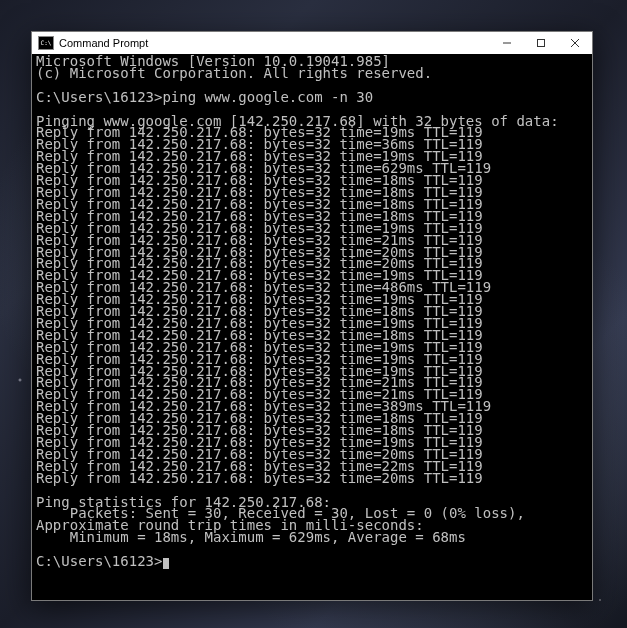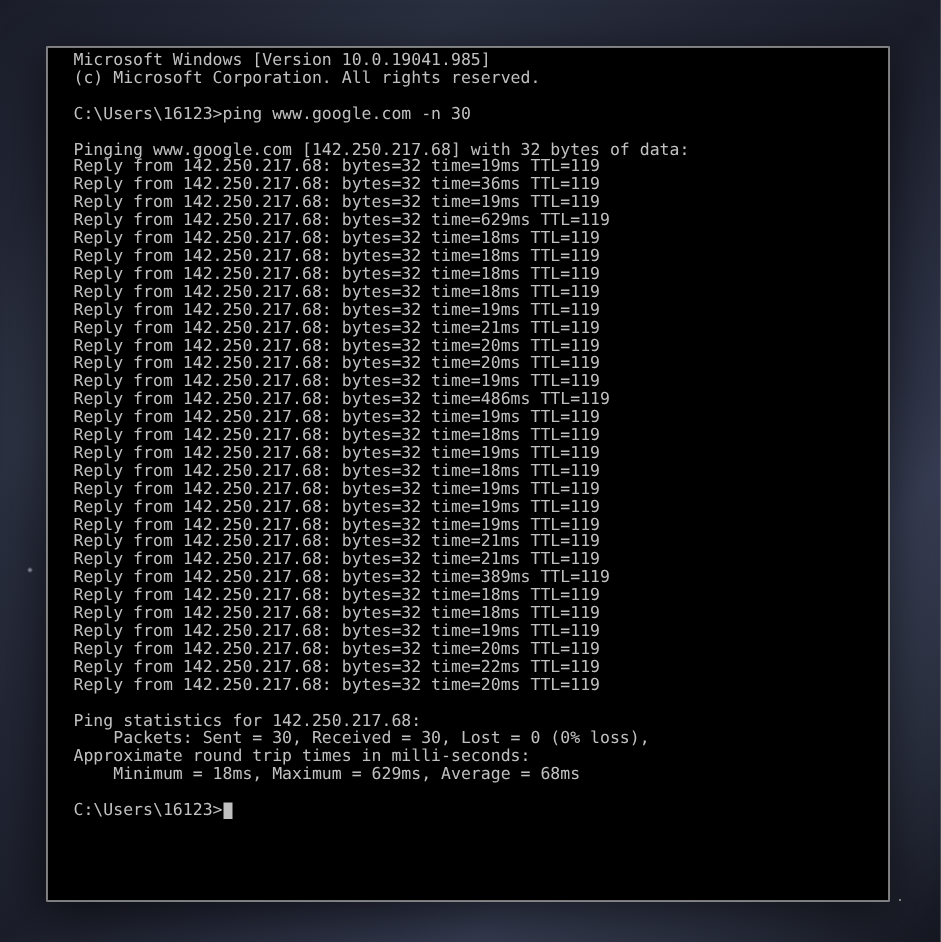--- a/index.html
+++ b/index.html
@@ -30,30 +30,52 @@
   }
   .title-icon{width:14px;height:12px;margin:0 5px 0 6px;
     background:#000;border:1px solid #888;display:flex;align-items:center;justify-content:center}
   .title-icon span{color:#fff;font-size:6px;font-family:monospace;line-height:1}
   .title-text{flex:1}
   .winbtn{width:34px;height:22px;display:flex;align-items:center;justify-content:center;color:#555}
   .winbtn svg{display:block}
   .term{
     flex:1;background:#000;color:#c0c0c0;
     font-family:Consolas,"Lucida Console",monospace;
-    font-size:11px;line-height:11.9px;
-    padding:2px 2px 0 17px;white-space:pre;overflow:hidden;
+    font-size:14px;line-height:11.9px;
+    padding:2px 2px 0 4px;white-space:pre;overflow:hidden;
   }
   .prompt-path{color:#c0c0c0}
   .cursor{display:inline-block;width:6px;height:11px;background:#c0c0c0;vertical-align:text-bottom;margin-left:1px}
 </style>
 </head>
 <body>
 
 <div class="window">
+  <div class="titlebar">
+    <div class="title-icon">
+        <span>C:\</span>
+      </div>
+    <div class="title-text">Command Prompt</div>
+    <div class="winbtn">
+      <svg width="10" height="10">
+          <line x1="1" y1="5" x2="9" y2="5" stroke="#333" stroke-width="1"></line>
+        </svg>
+    </div>
+    <div class="winbtn">
+      <svg width="10" height="10">
+          <rect x="1.5" y="1.5" width="7" height="7" fill="none" stroke="#333" stroke-width="1"></rect>
+        </svg>
+    </div>
+    <div class="winbtn">
+      <svg width="10" height="10">
+          <line x1="1" y1="1" x2="9" y2="9" stroke="#333" stroke-width="1"></line>
+          <line x1="9" y1="1" x2="1" y2="9" stroke="#333" stroke-width="1"></line>
+        </svg>
+    </div>
+  </div>
   <div class="term" id="terminal">Microsoft Windows [Version 10.0.19041.985]
 (c) Microsoft Corporation. All rights reserved.
 
 C:\Users\16123&gt;ping www.google.com -n 30
 
 Pinging www.google.com [142.250.217.68] with 32 bytes of data:
 Reply from 142.250.217.68: bytes=32 time=19ms TTL=119
 Reply from 142.250.217.68: bytes=32 time=36ms TTL=119
 Reply from 142.250.217.68: bytes=32 time=19ms TTL=119
 Reply from 142.250.217.68: bytes=32 time=629ms TTL=119

